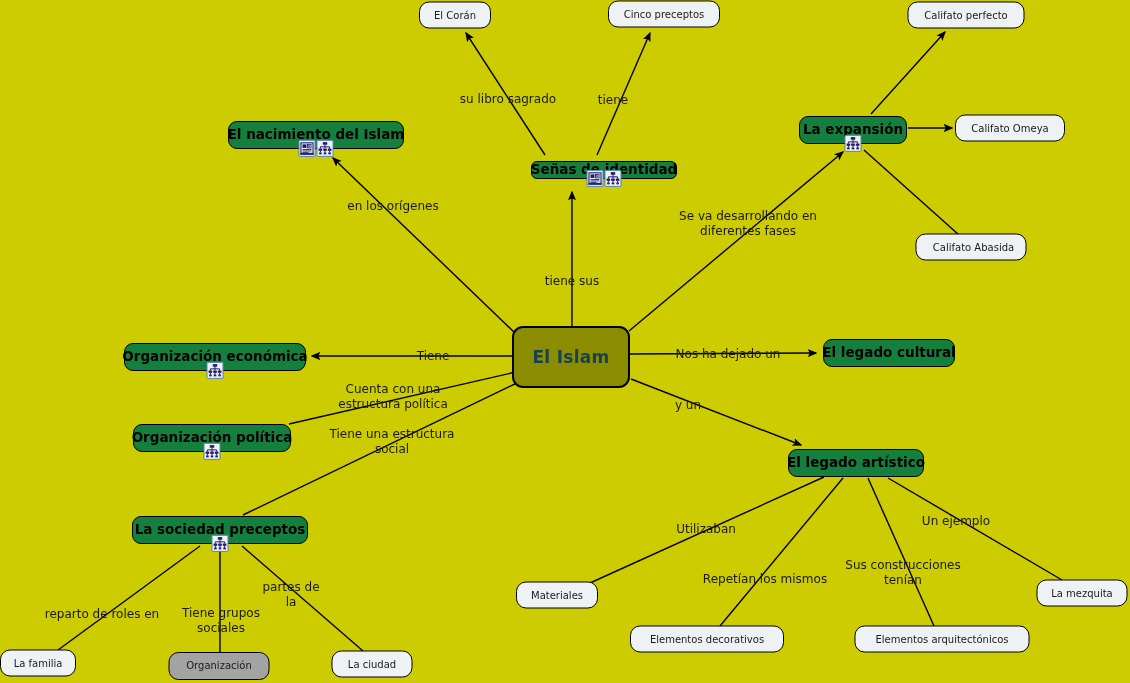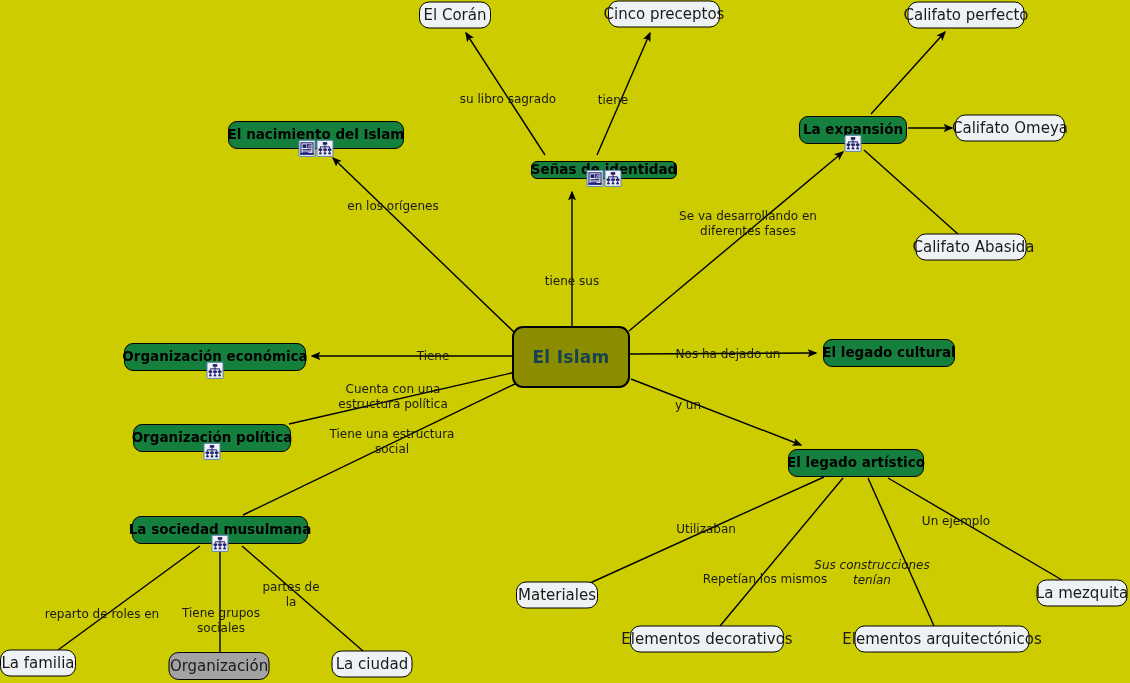--- a/index.html
+++ b/index.html
@@ -53,21 +53,21 @@
     background: #15803d;
     color: #000000;
     font-weight: bold;
     font-size: 13.5px;
     padding: 8px 12px;
   }
   .node.leaf {
     background: #eff2f5;
     color: #1a1a1a;
     font-weight: normal;
-    font-size: 15px;
+    font-size: 10px;
     padding: 0 11px;
     border-width: 1.3px;
     border-radius: 10px;
   }
   .node.leaf.white {
     background: #a3a3a3;
   }
   
   .icons {
     position: absolute;
@@ -268,21 +268,21 @@
           </span>
         </div>
       </div>
       <div class="node concept" style="left: 889px; top: 353px; width: 132px; height: 28px;">
         <span class="node-label">El legado cultural</span>
       </div>
       <div class="node concept" style="left: 856px; top: 463px; width: 136px; height: 28px;">
         <span class="node-label">El legado artístico</span>
       </div>
       <div class="node concept" style="left: 220px; top: 530px; width: 176px; height: 28px;">
-        <span class="node-label">La sociedad musulmana</span>
+        <span class="node-label">La sociedad preceptos</span>
         <div class="icons">
           <span class="ic">
             <svg width="15" height="15" viewBox="0 0 15 15">
               <rect x="0.6" y="0.6" width="13.8" height="13.8" fill="#f2f2f2"></rect>
               <rect x="5.3" y="1.3" width="4.4" height="2.6" fill="#1a1a6e"></rect>
               <path d="M7.5 3.9 v2.1 M2.9 6 h9.2 M2.9 6 v1.7 M7.5 6 v1.7 M12.1 6 v1.7" stroke="#1a1a6e" stroke-width="1"></path>
               <rect x="1.1" y="7.7" width="3.6" height="2.3" fill="#1a1a6e"></rect>
               <rect x="5.7" y="7.7" width="3.6" height="2.3" fill="#1a1a6e"></rect>
               <rect x="10.3" y="7.7" width="3.6" height="2.3" fill="#1a1a6e"></rect>
               <path d="M2.9 10 v1.6 M7.5 10 v1.6 M12.1 10 v1.6" stroke="#1a1a6e" stroke-width="1"></path>
@@ -329,17 +329,17 @@
 social</div>
       <div class="elabel" style="left: 728px; top: 354px;">Nos ha dejado un</div>
       <div class="elabel" style="left: 688px; top: 405px;">y un</div>
       <div class="elabel" style="left: 102px; top: 614px;">reparto de roles en</div>
       <div class="elabel" style="left: 221px; top: 621px;">Tiene grupos
 sociales</div>
       <div class="elabel" style="left: 291px; top: 595px;">partes de
 la</div>
       <div class="elabel" style="left: 706px; top: 529px;">Utilizaban</div>
       <div class="elabel" style="left: 765px; top: 579px;">Repetían los mismos</div>
-      <div class="elabel" style="left: 872px; top: 573px; font-style: italic;">Sus construcciones
+      <div class="elabel" style="left: 903px; top: 573px;">Sus construcciones
 tenían</div>
       <div class="elabel" style="left: 956px; top: 521px;">Un ejemplo</div>
     </div>
 </div>
 
 </body></html>

